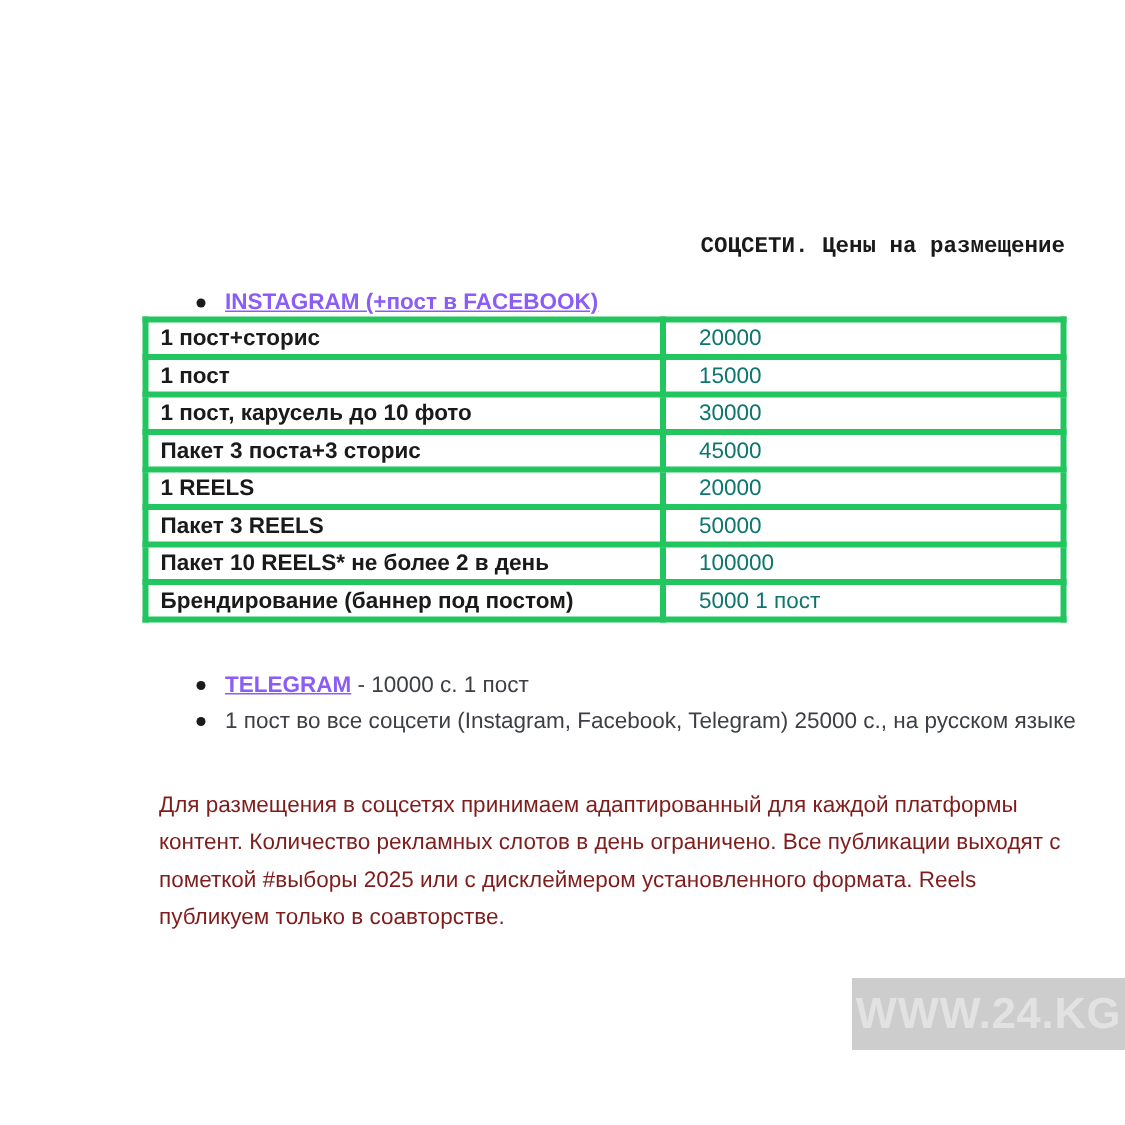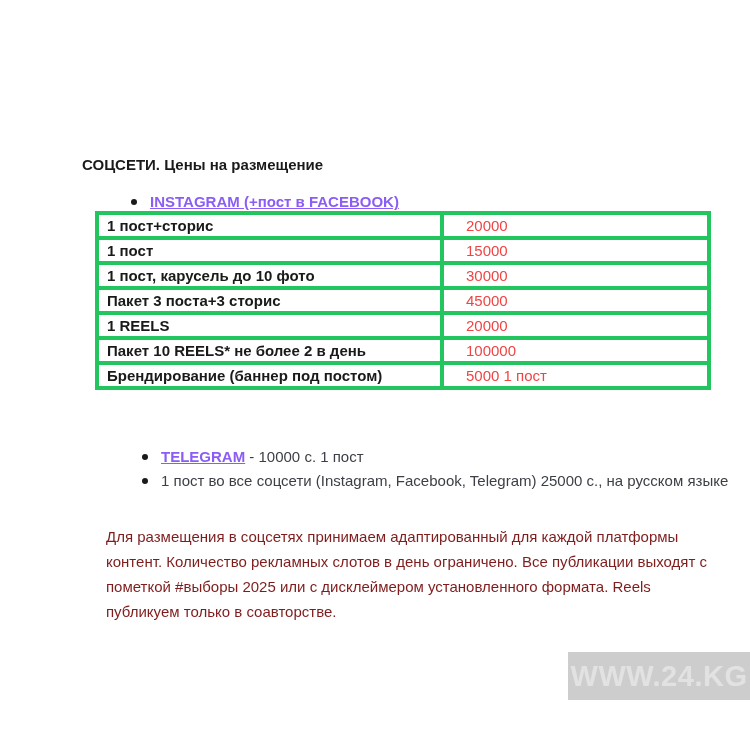--- a/index.html
+++ b/index.html
@@ -10,26 +10,27 @@
   body {
     width: 750px;
     height: 750px;
     position: relative;
     font-family: "Liberation Sans", "DejaVu Sans", sans-serif;
     overflow: hidden;
   }
   .page-title {
     position: absolute;
     top: 156px;
-    left: 82px;
+    left: 95px;
     width: 615px;
-    text-align: left;
+    text-align: right;
     font-size: 15px;
     font-weight: bold;
     color: #1a1a1a;
+    font-family: Liberation Mono, monospace;
   }
   .bullet-item {
     position: absolute;
     left: 131px;
     display: flex;
     align-items: flex-start;
     font-size: 15px;
   }
   .bullet-dot {
     width: 6px;
@@ -65,29 +66,29 @@
     height: 18px;
     line-height: 19px;
     vertical-align: top;
   }
   .price-table td.label-cell {
     width: 325px;
     font-weight: bold;
     color: #1a1a1a;
   }
   .price-table td.value-cell {
-    color: #ef4444;
+    color: #0f766e;
     padding-left: 22px;
     padding-right: 10px;
   }
   .bullets-block .bullet-item { position: static; }
   .bullets-block {
     position: absolute;
     top: 448px;
-    left: 142px;
+    left: 131px;
   }
   .bullets-block .bullet-item + .bullet-item {
     margin-top: 7px;
   }
   .note-paragraph {
     position: absolute;
     top: 524px;
     left: 106px;
     width: 606px;
     font-size: 15px;
@@ -140,20 +141,24 @@
     </tr>
     <tr>
       <td class="label-cell">Пакет 3 поста+3 сторис</td>
       <td class="value-cell">45000</td>
     </tr>
     <tr>
       <td class="label-cell">1 REELS</td>
       <td class="value-cell">20000</td>
     </tr>
     <tr>
+      <td class="label-cell">Пакет 3 REELS</td>
+      <td class="value-cell">50000</td>
+    </tr>
+    <tr>
       <td class="label-cell">Пакет 10 REELS* не более 2 в день</td>
       <td class="value-cell">100000</td>
     </tr>
     <tr>
       <td class="label-cell">Брендирование (баннер под постом)</td>
       <td class="value-cell">5000 1 пост</td>
     </tr>
   </tbody>
 </table>
 

